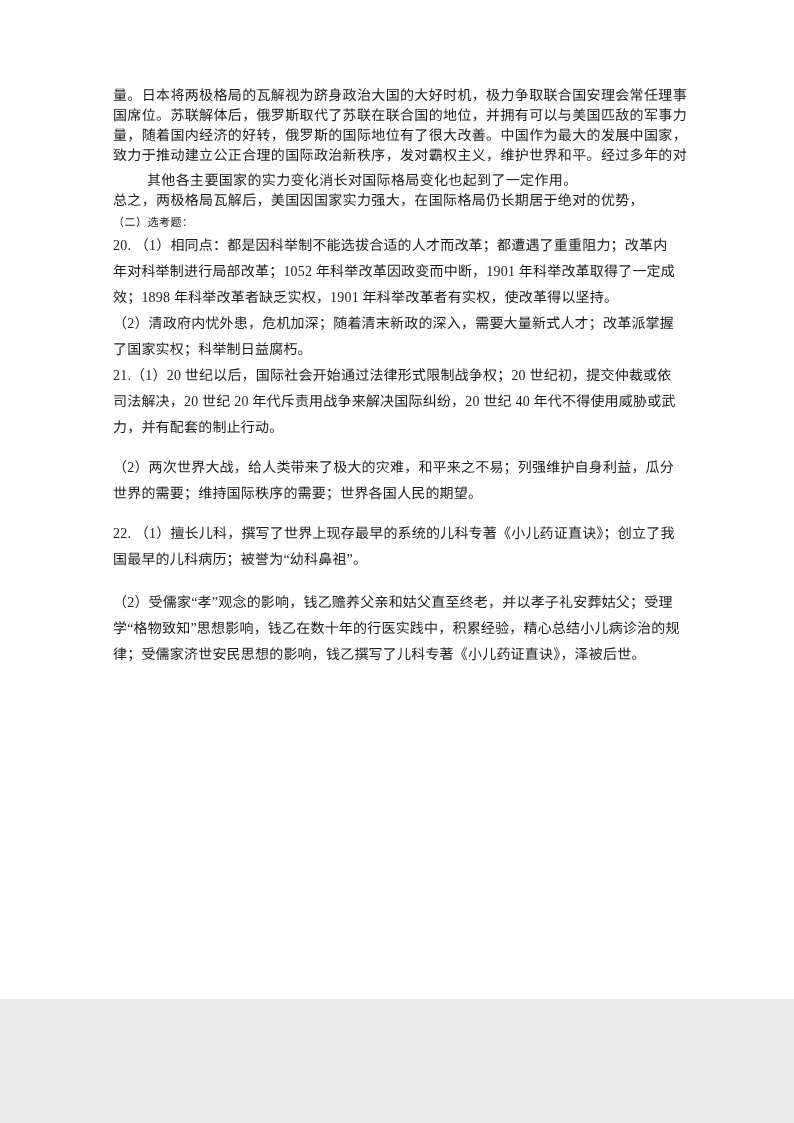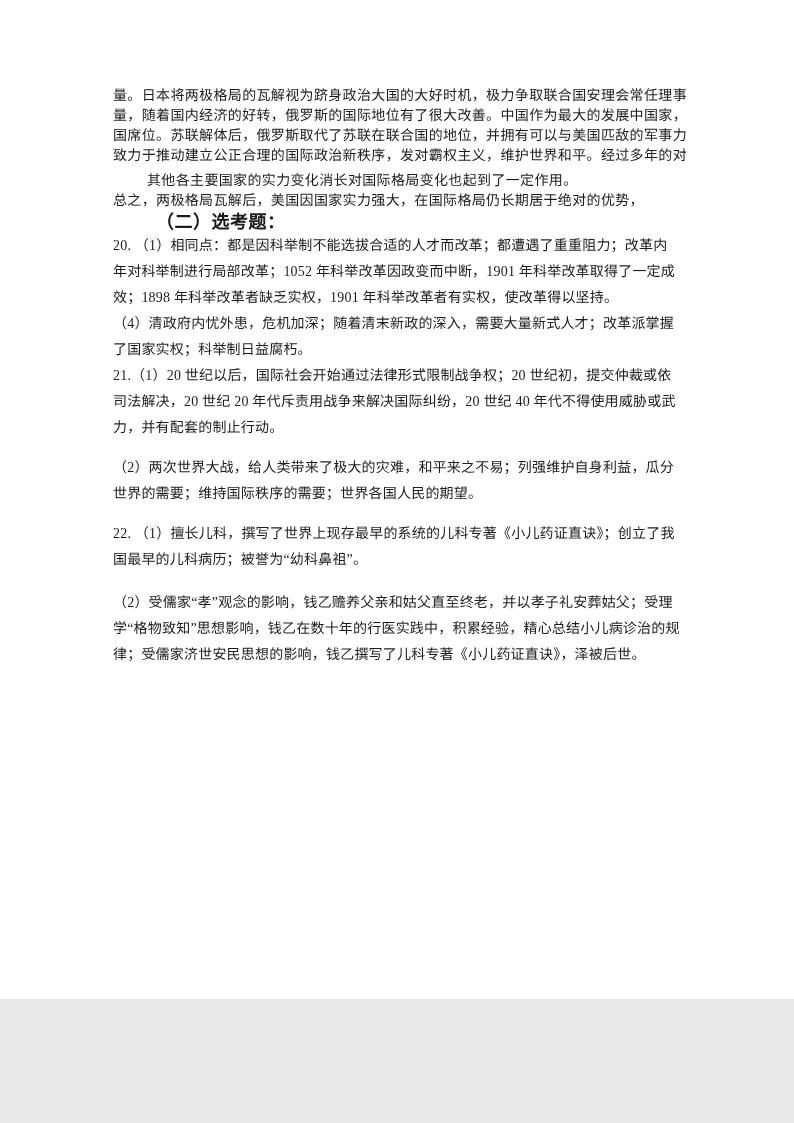--- a/index.html
+++ b/index.html
@@ -22,62 +22,61 @@
   }
   .line { white-space: nowrap; }
   .p-body {
     font-size: 14px;
     line-height: 20px;
     letter-spacing: 0.35px;
   }
   .p-summary { margin-top: 5px; }
   .p-summary .line:first-child { text-indent: 34px; }
   .heading {
-    font-size: 18px;
+    font-size: 11px;
     line-height: 22px;
-    font-weight: 700;
+    font-weight: 400;
     letter-spacing: 0.5px;
-    margin-left: 43px;
   }
   .p-answer {
     font-size: 14px;
     line-height: 26px;
     letter-spacing: 0.2px;
   }
   .gap-small { margin-top: 14px; }
   .gap-med { margin-top: 17px; }
 </style>
 </head>
 <body>
 
 <div class="page" style="background: rgb(255, 255, 255);">
   <div class="text-block" style="color: rgb(28, 28, 28);">
 
     <div class="p-body">
       <div class="line">量。日本将两极格局的瓦解视为跻身政治大国的大好时机，极力争取联合国安理会常任理事</div>
+      <div class="line">国席位。苏联解体后，俄罗斯取代了苏联在联合国的地位，并拥有可以与美国匹敌的军事力</div>
       <div class="line">量，随着国内经济的好转，俄罗斯的国际地位有了很大改善。中国作为最大的发展中国家，</div>
-      <div class="line">国席位。苏联解体后，俄罗斯取代了苏联在联合国的地位，并拥有可以与美国匹敌的军事力</div>
       <div class="line">致力于推动建立公正合理的国际政治新秩序，发对霸权主义，维护世界和平。经过多年的对</div>
     </div>
 
     <div class="p-body p-summary">
       <div class="line">其他各主要国家的实力变化消长对国际格局变化也起到了一定作用。</div>
       <div class="line">总之，两极格局瓦解后，美国因国家实力强大，在国际格局仍长期居于绝对的优势，</div>
     </div>
 
     <div class="heading">（二）选考题：</div>
 
     <div class="p-answer">
       <div class="line">20. （1）相同点：都是因科举制不能选拔合适的人才而改革；都遭遇了重重阻力；改革内</div>
       <div class="line">年对科举制进行局部改革；1052 年科举改革因政变而中断，1901 年科举改革取得了一定成</div>
       <div class="line">效；1898 年科举改革者缺乏实权，1901 年科举改革者有实权，使改革得以坚持。</div>
     </div>
 
     <div class="p-answer">
-      <div class="line">（4）清政府内忧外患，危机加深；随着清末新政的深入，需要大量新式人才；改革派掌握</div>
+      <div class="line">（2）清政府内忧外患，危机加深；随着清末新政的深入，需要大量新式人才；改革派掌握</div>
       <div class="line">了国家实权；科举制日益腐朽。</div>
     </div>
 
     <div class="p-answer">
       <div class="line">21.（1）20 世纪以后，国际社会开始通过法律形式限制战争权；20 世纪初，提交仲裁或依</div>
       <div class="line">司法解决，20 世纪 20 年代斥责用战争来解决国际纠纷，20 世纪 40 年代不得使用威胁或武</div>
       <div class="line">力，并有配套的制止行动。</div>
     </div>
 
     <div class="p-answer gap-small">

